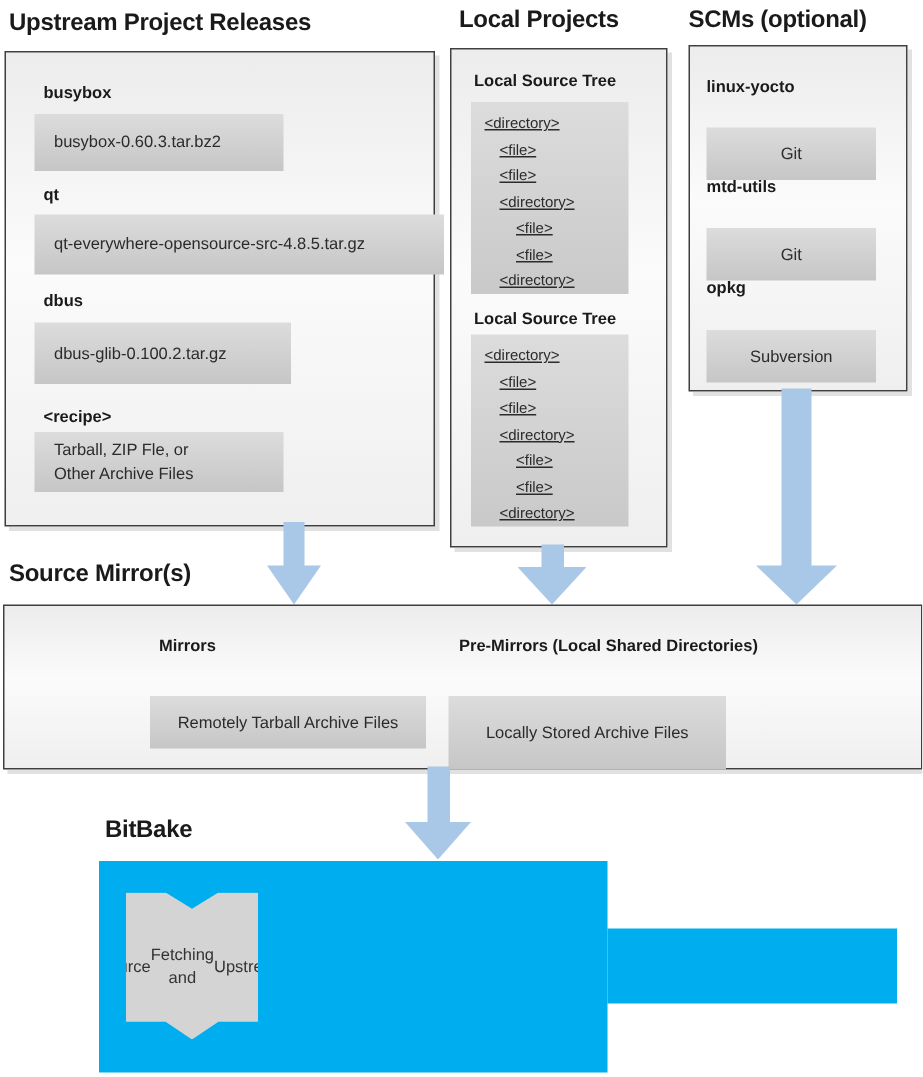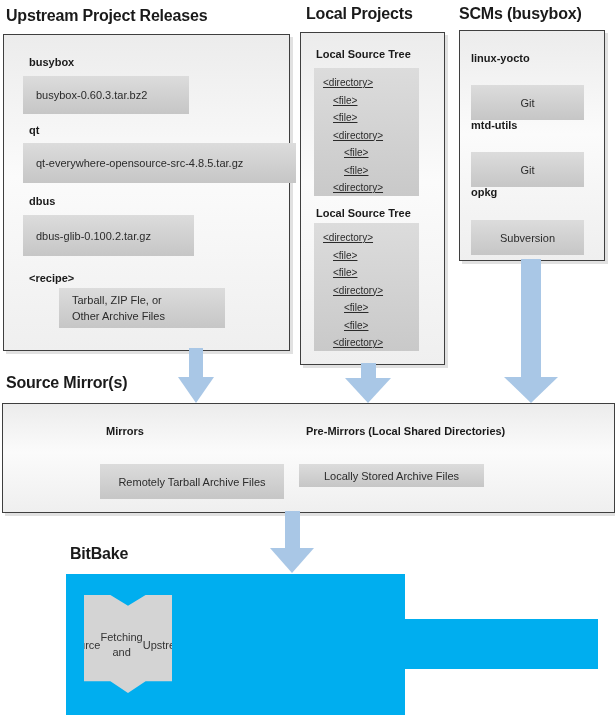--- a/index.html
+++ b/index.html
@@ -13,21 +13,21 @@
     background:linear-gradient(to bottom,#ececec,#fbfbfb 45%,#efefef);
     box-shadow:3px 3px 0 rgba(170,170,170,0.35);
   }
   .item-label{position:absolute;font-size:11px;font-weight:bold;white-space:nowrap;}
   .gray-box{
     position:absolute;background:linear-gradient(to bottom,#dcdcdc,#c6c6c6);
     font-size:11px;color:#2b2b2b;display:flex;align-items:center;
   }
   .gray-box.left-text{padding-left:13px;}
   .gray-box.center-text{justify-content:center;margin-top:16px;}
-  .gray-box.multiline{flex-direction:column;align-items:flex-start;justify-content:center;line-height:16px;margin-left:36px;}
+  .gray-box.multiline{flex-direction:column;align-items:flex-start;justify-content:center;line-height:16px;}
   .tree-box{
     position:absolute;background:linear-gradient(to bottom,#dcdcdc,#c9c9c9);
     font-size:10px;color:#2b2b2b;line-height:17.5px;padding-top:6px;box-sizing:border-box;text-decoration:underline;
   }
   .tree-line{white-space:nowrap;}
   .ind0{padding-left:9px;}
   .ind1{padding-left:19px;}
   .ind2{padding-left:30px;}
   .arrow-stem{position:absolute;background:#a9c7e6;}
   .arrow-head{position:absolute;width:0;height:0;}
@@ -40,21 +40,21 @@
     font-size:11px;line-height:15px;color:#333;text-align:center;padding-top:2px;box-sizing:border-box;
   }
 </style>
 </head>
 <body>
 
 <div id="canvas">
 
   <div class="sec-title" style="left:306px;top:5px;">Local Projects</div>
   <div class="sec-title" style="left:6px;top:7px;">Upstream Project Releases</div>
-  <div class="sec-title" style="left:459px;top:5px;">SCMs (busybox)</div>
+  <div class="sec-title" style="left:459px;top:5px;">SCMs (optional)</div>
   <div class="sec-title" style="left:6px;top:374px;">Source Mirror(s)</div>
   <div class="sec-title" style="left:70px;top:545px;">BitBake</div>
 
   <div class="outer-box" style="left:3px;top:34px;width:285px;height:315px;">
     <div class="item-label" style="left:25px;top:21px;">busybox</div>
     <div class="gray-box left-text" style="left:19px;top:41px;width:153px;height:38px;">busybox-0.60.3.tar.bz2</div>
 
     <div class="item-label" style="left:25px;top:89px;">qt</div>
     <div class="gray-box left-text" style="left:19px;top:108px;width:260px;height:40px;">qt-everywhere-opensource-src-4.8.5.tar.gz</div>
 
@@ -110,21 +110,21 @@
   <div class="arrow-head" style="left:345px;top:378px;border-left:23px solid transparent;border-right:23px solid transparent;border-top:25px solid #a9c7e6;"></div>
 
   <div class="arrow-stem" style="left:521px;top:259px;width:20px;height:119px;"></div>
   <div class="arrow-head" style="left:504px;top:377px;border-left:27px solid transparent;border-right:27px solid transparent;border-top:26px solid #a9c7e6;"></div>
 
   <div class="outer-box" style="left:2px;top:403px;width:611px;height:108px;">
     <div class="item-label" style="left:103px;top:21px;">Mirrors</div>
     <div class="gray-box center-text" style="left:97px;top:44px;width:184px;height:35px;">Remotely Tarball Archive Files</div>
 
     <div class="item-label" style="left:303px;top:21px;">Pre-Mirrors (Local Shared Directories)</div>
-    <div class="gray-box center-text" style="left:296px;top:44px;width:185px;height:23px;">Locally Stored Archive Files</div>
+    <div class="gray-box center-text" style="left:296px;top:44px;width:185px;height:49px;">Locally Stored Archive Files</div>
   </div>
 
   <div class="arrow-stem" style="left:285px;top:511px;width:15px;height:38px;"></div>
   <div class="arrow-head" style="left:270px;top:548px;border-left:22px solid transparent;border-right:22px solid transparent;border-top:25px solid #a9c7e6;"></div>
 
   <div class="bitbake-box">
     <div class="ribbon">
       <span>Source</span>
       <span>Fetching and</span>
       <span>Upstream</span>

